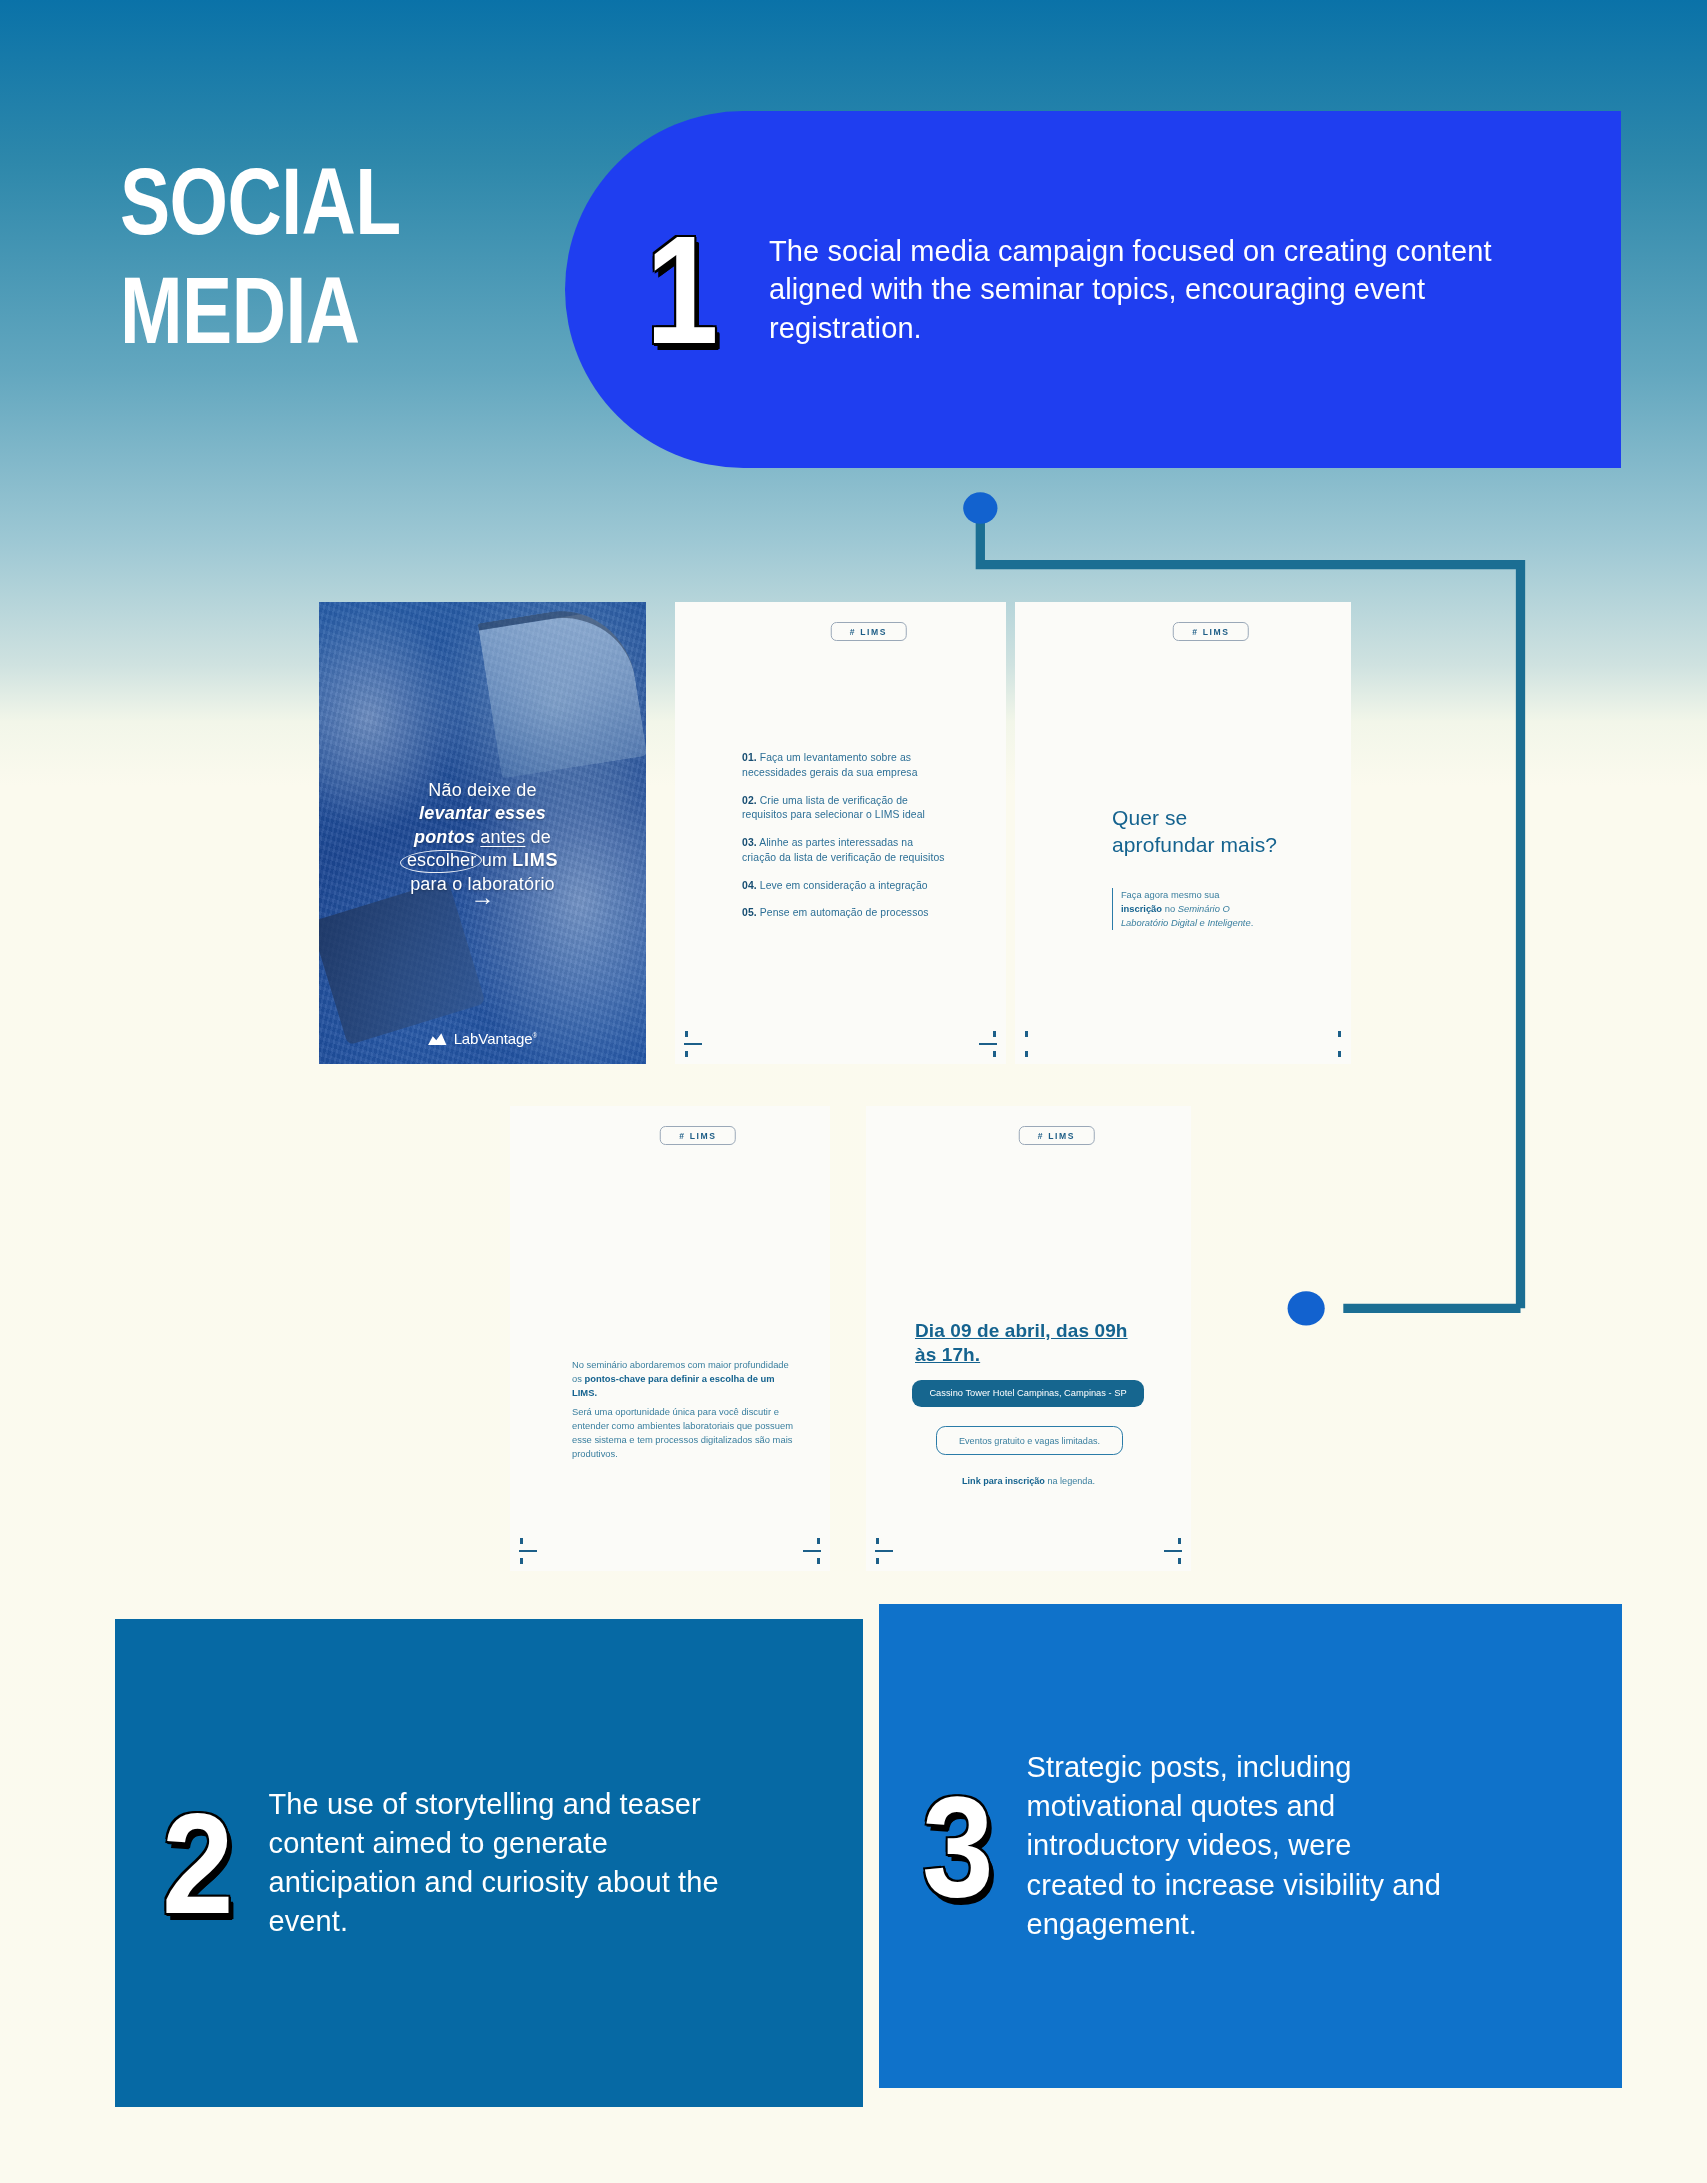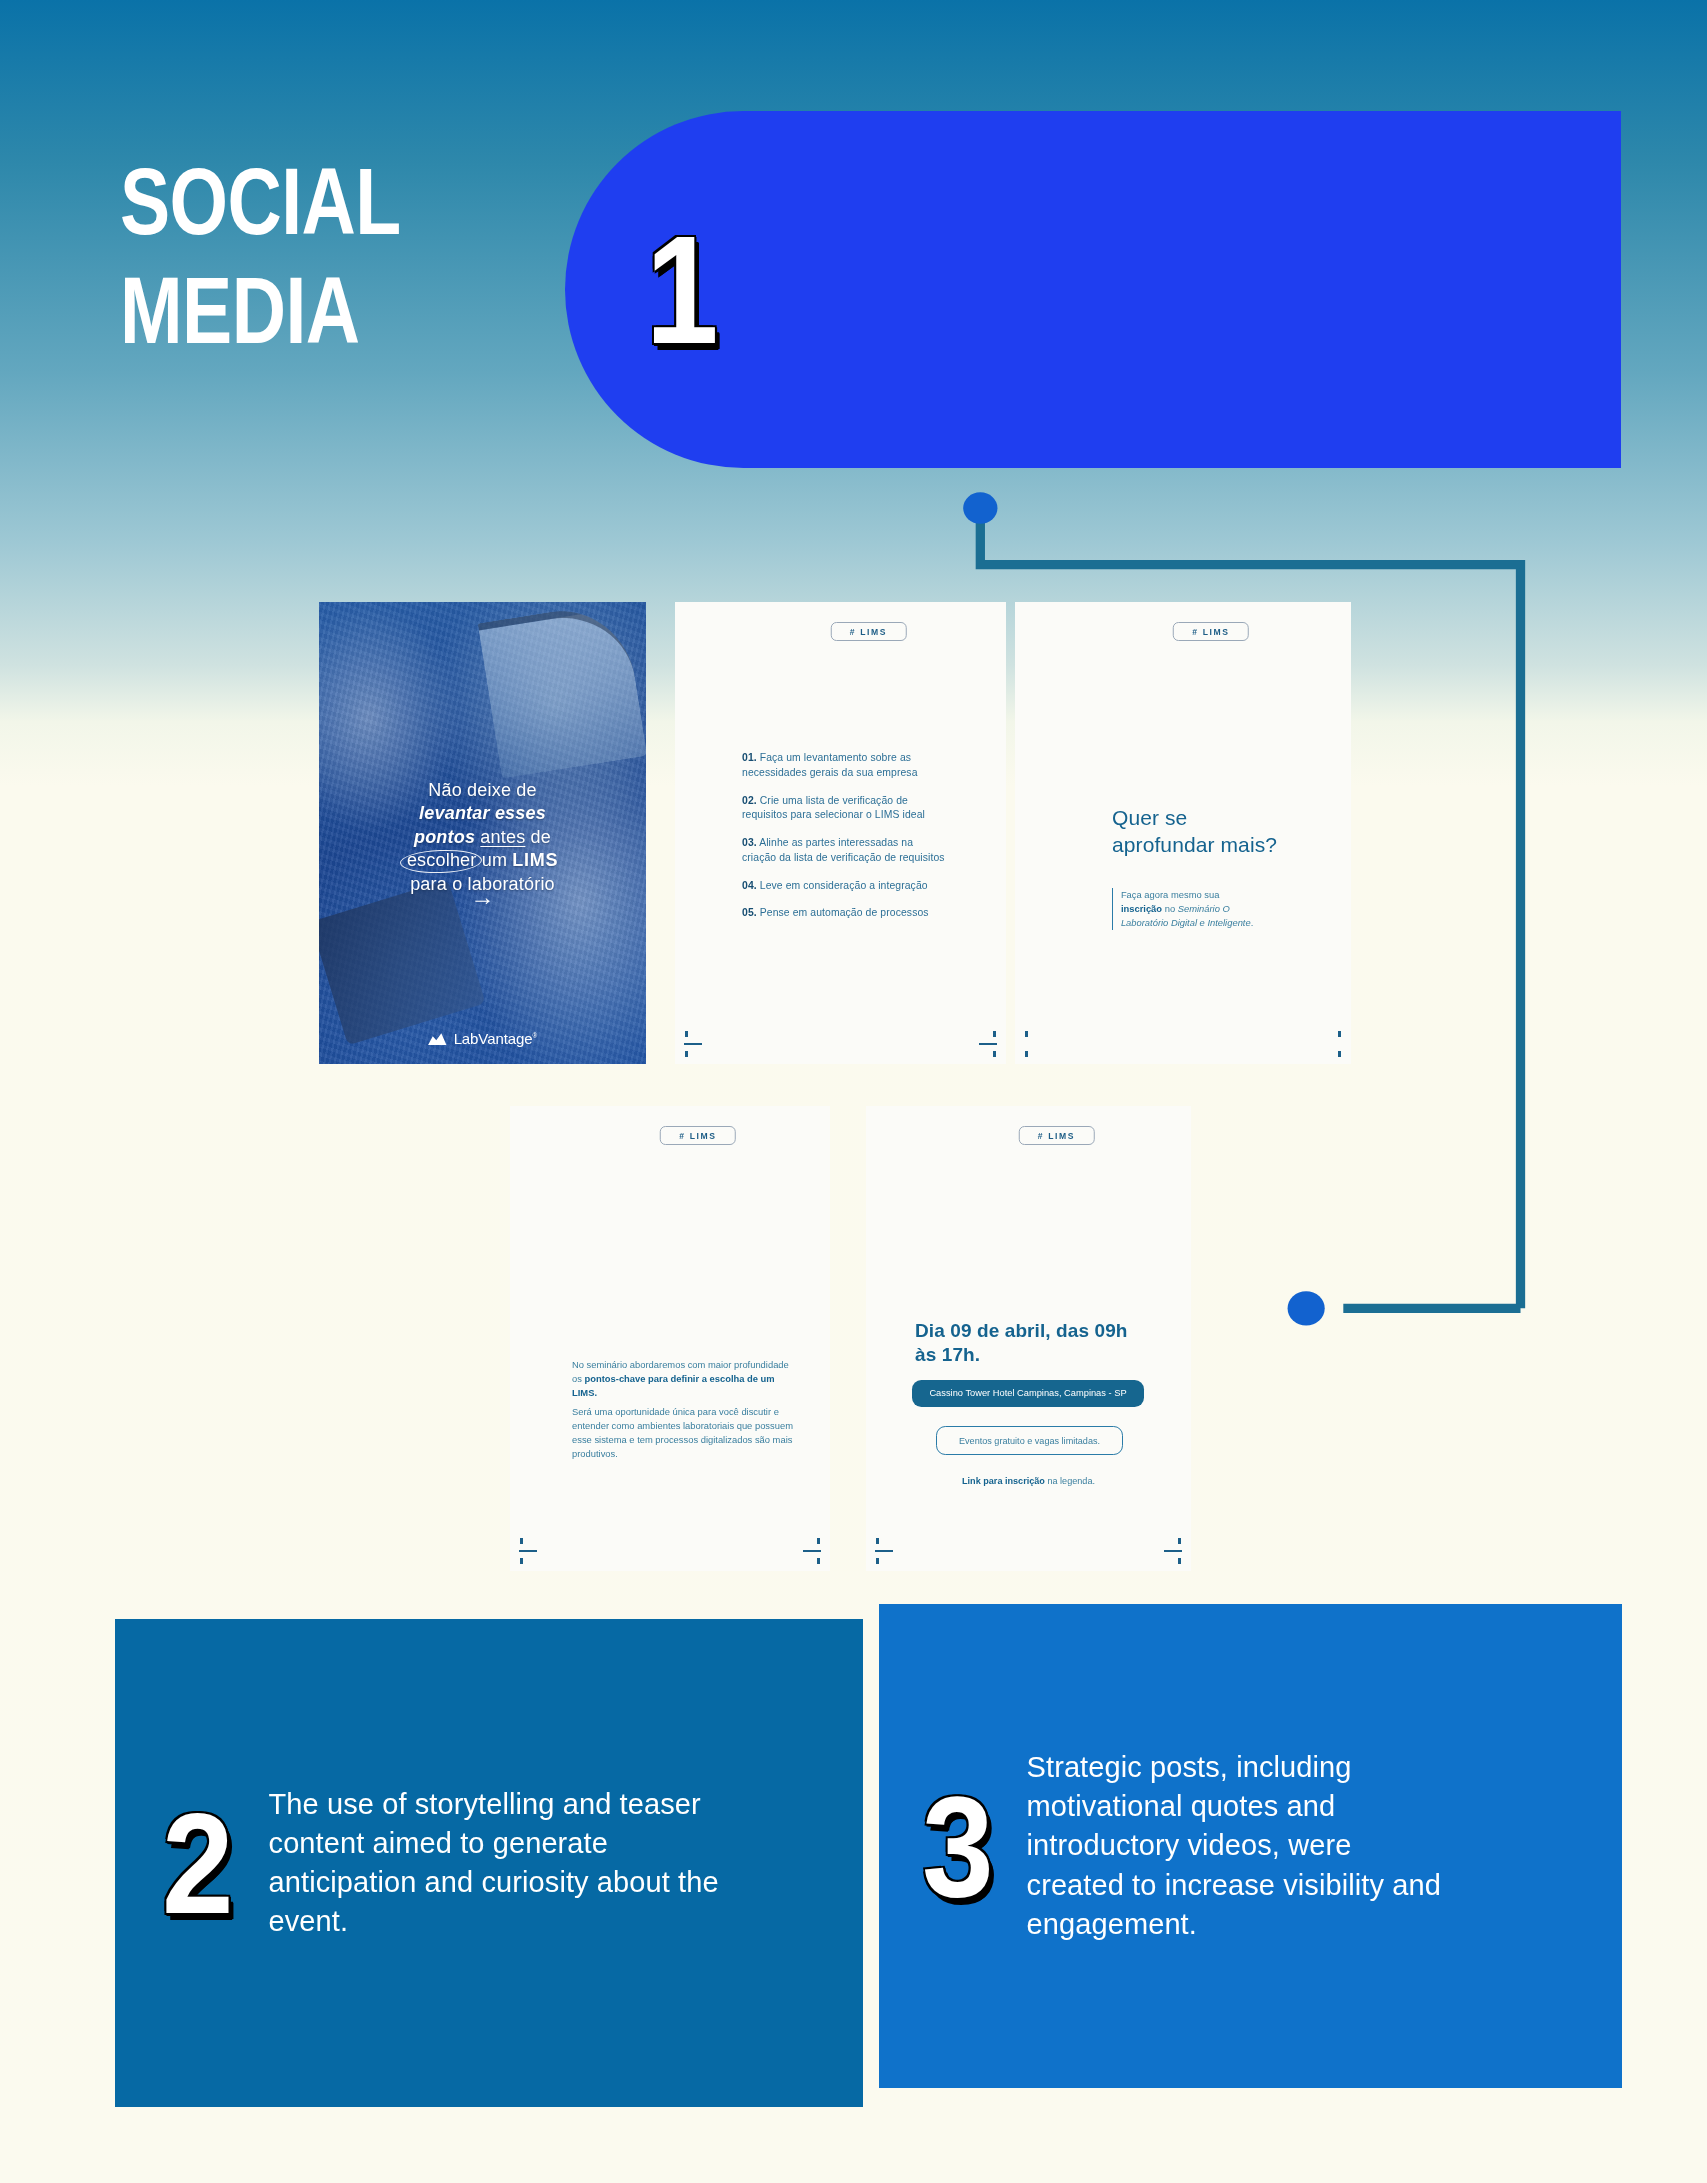--- a/index.html
+++ b/index.html
@@ -219,21 +219,21 @@
   }
   #card4 .p1 { top: 252px; }
   #card4 .p2 { top: 299px; }
   #card4 .p b { color: #15638f; font-weight: bold; }
 
   
   #card5 { left: 866px; top: 1106px; width: 325px; height: 465px; }
   #card5 .bigdate {
     position: absolute; left: 49px; top: 213px; width: 236px;
     font-size: 19px; font-weight: bold; line-height: 1.28;
-    color: #15638f; letter-spacing: 0.1px;
+    color: #15638f; letter-spacing: 0.1px; text-decoration: underline;
   }
   #card5 .venue {
     position: absolute; left: 46px; top: 274px; width: 232px;
     background: #16668f; color: #fff;
     border-radius: 9.3px;
     text-align: center;
     font-size: 9.3px; line-height: 1.35;
     padding: 7.1px 5.7px;
   }
   #card5 .free {
@@ -277,20 +277,21 @@
 
 <div id="slide">
 
   <div class="title-block">
     <div class="title-line l1">SOCIAL</div>
     <div class="title-line l2">MEDIA</div>
   </div>
 
   <div class="panel1" id="panel1">
     <div class="bignum">1</div>
+    <div class="ptext">The social media campaign focused on creating content aligned with the seminar topics, encouraging event registration.</div>
   </div>
 
   <svg class="connector" viewBox="0 0 2389 3055">
     <polyline points="1372,700 1372,790 2128,790 2128,1831" fill="none" stroke="#1b6e93" stroke-width="13"></polyline>
     <line x1="2128" y1="1831" x2="1880" y2="1831" stroke="#1b6e93" stroke-width="13"></line>
     <ellipse cx="1372" cy="711" rx="24" ry="22" fill="#1262cf"></ellipse>
     <ellipse cx="1828" cy="1831" rx="26" ry="24" fill="#1262cf"></ellipse>
   </svg>
 
   <div class="card" id="card1">

